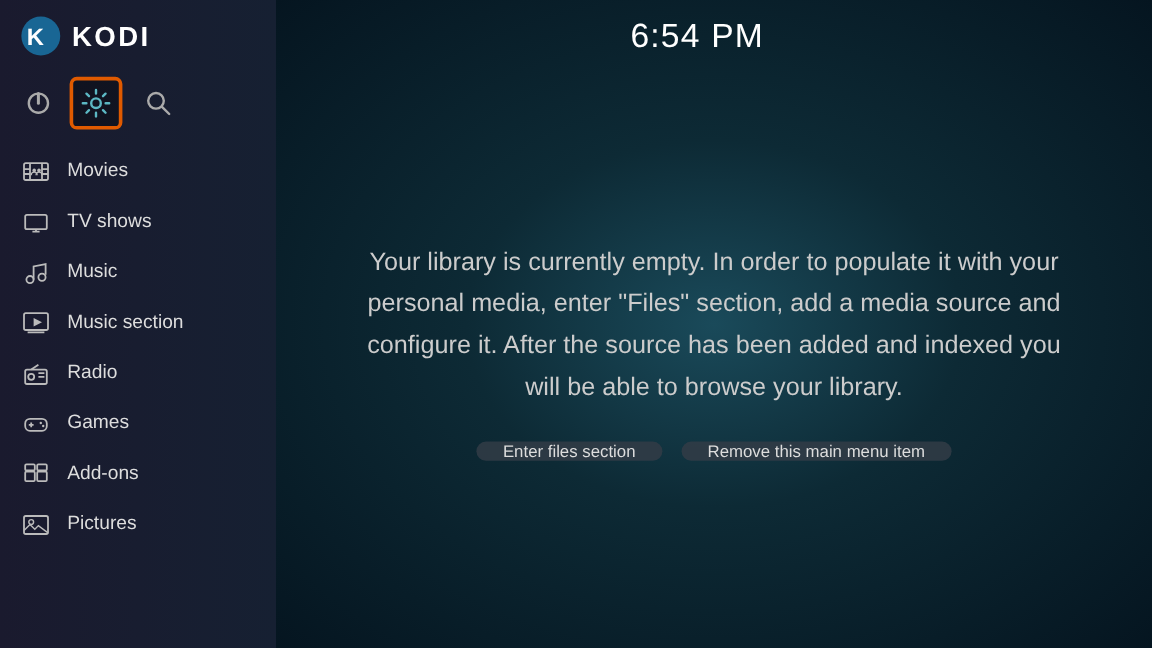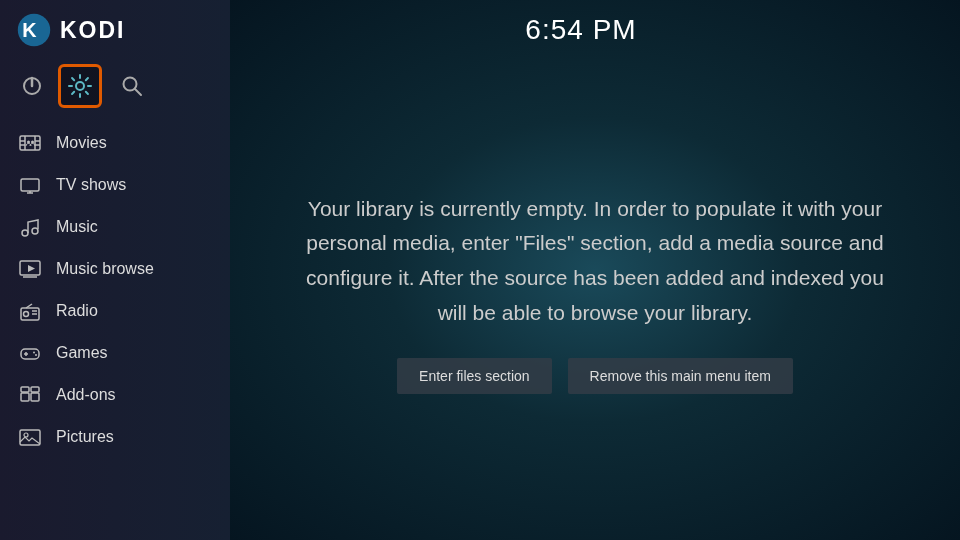--- a/index.html
+++ b/index.html
@@ -162,24 +162,24 @@
 
     .action-buttons {
       display: flex;
       gap: 16px;
     }
 
     .action-btn {
       background: rgba(50, 60, 70, 0.85);
       color: #ddd;
       border: none;
-      padding: 10px 22px;
+      padding: 0 22px;
       font-size: 14px;
       cursor: pointer;
-      border-radius: 2px;
+      border-radius: 12px;
       transition: background 0.15s;
     }
 
     
     svg {
       display: block;
     }
   </style>
 </head>
 <body>
@@ -262,21 +262,21 @@
     </div>
 
     <div class="nav-item">
       <div class="nav-icon">
         <svg width="22" height="22" viewBox="0 0 22 22" fill="none">
           <rect x="1" y="3" width="20" height="14" rx="1.5" stroke="#bbb" stroke-width="1.5" fill="none"></rect>
           <polygon points="9,7 9,14 16,10.5" fill="#bbb"></polygon>
           <line x1="4" y1="19" x2="18" y2="19" stroke="#bbb" stroke-width="1.5"></line>
         </svg>
       </div>
-      <span class="nav-label">Music browse</span>
+      <span class="nav-label">Music section</span>
     </div>
 
 
     <div class="nav-item">
       <div class="nav-icon">
         <svg width="22" height="22" viewBox="0 0 22 22" fill="none">
           <rect x="2" y="8" width="18" height="12" rx="1.5" stroke="#bbb" stroke-width="1.5" fill="none"></rect>
           <circle cx="7" cy="14" r="2.5" stroke="#bbb" stroke-width="1.5" fill="none"></circle>
           <line x1="13" y1="11" x2="18" y2="11" stroke="#bbb" stroke-width="1.5"></line>
           <line x1="13" y1="14" x2="18" y2="14" stroke="#bbb" stroke-width="1.5"></line>

